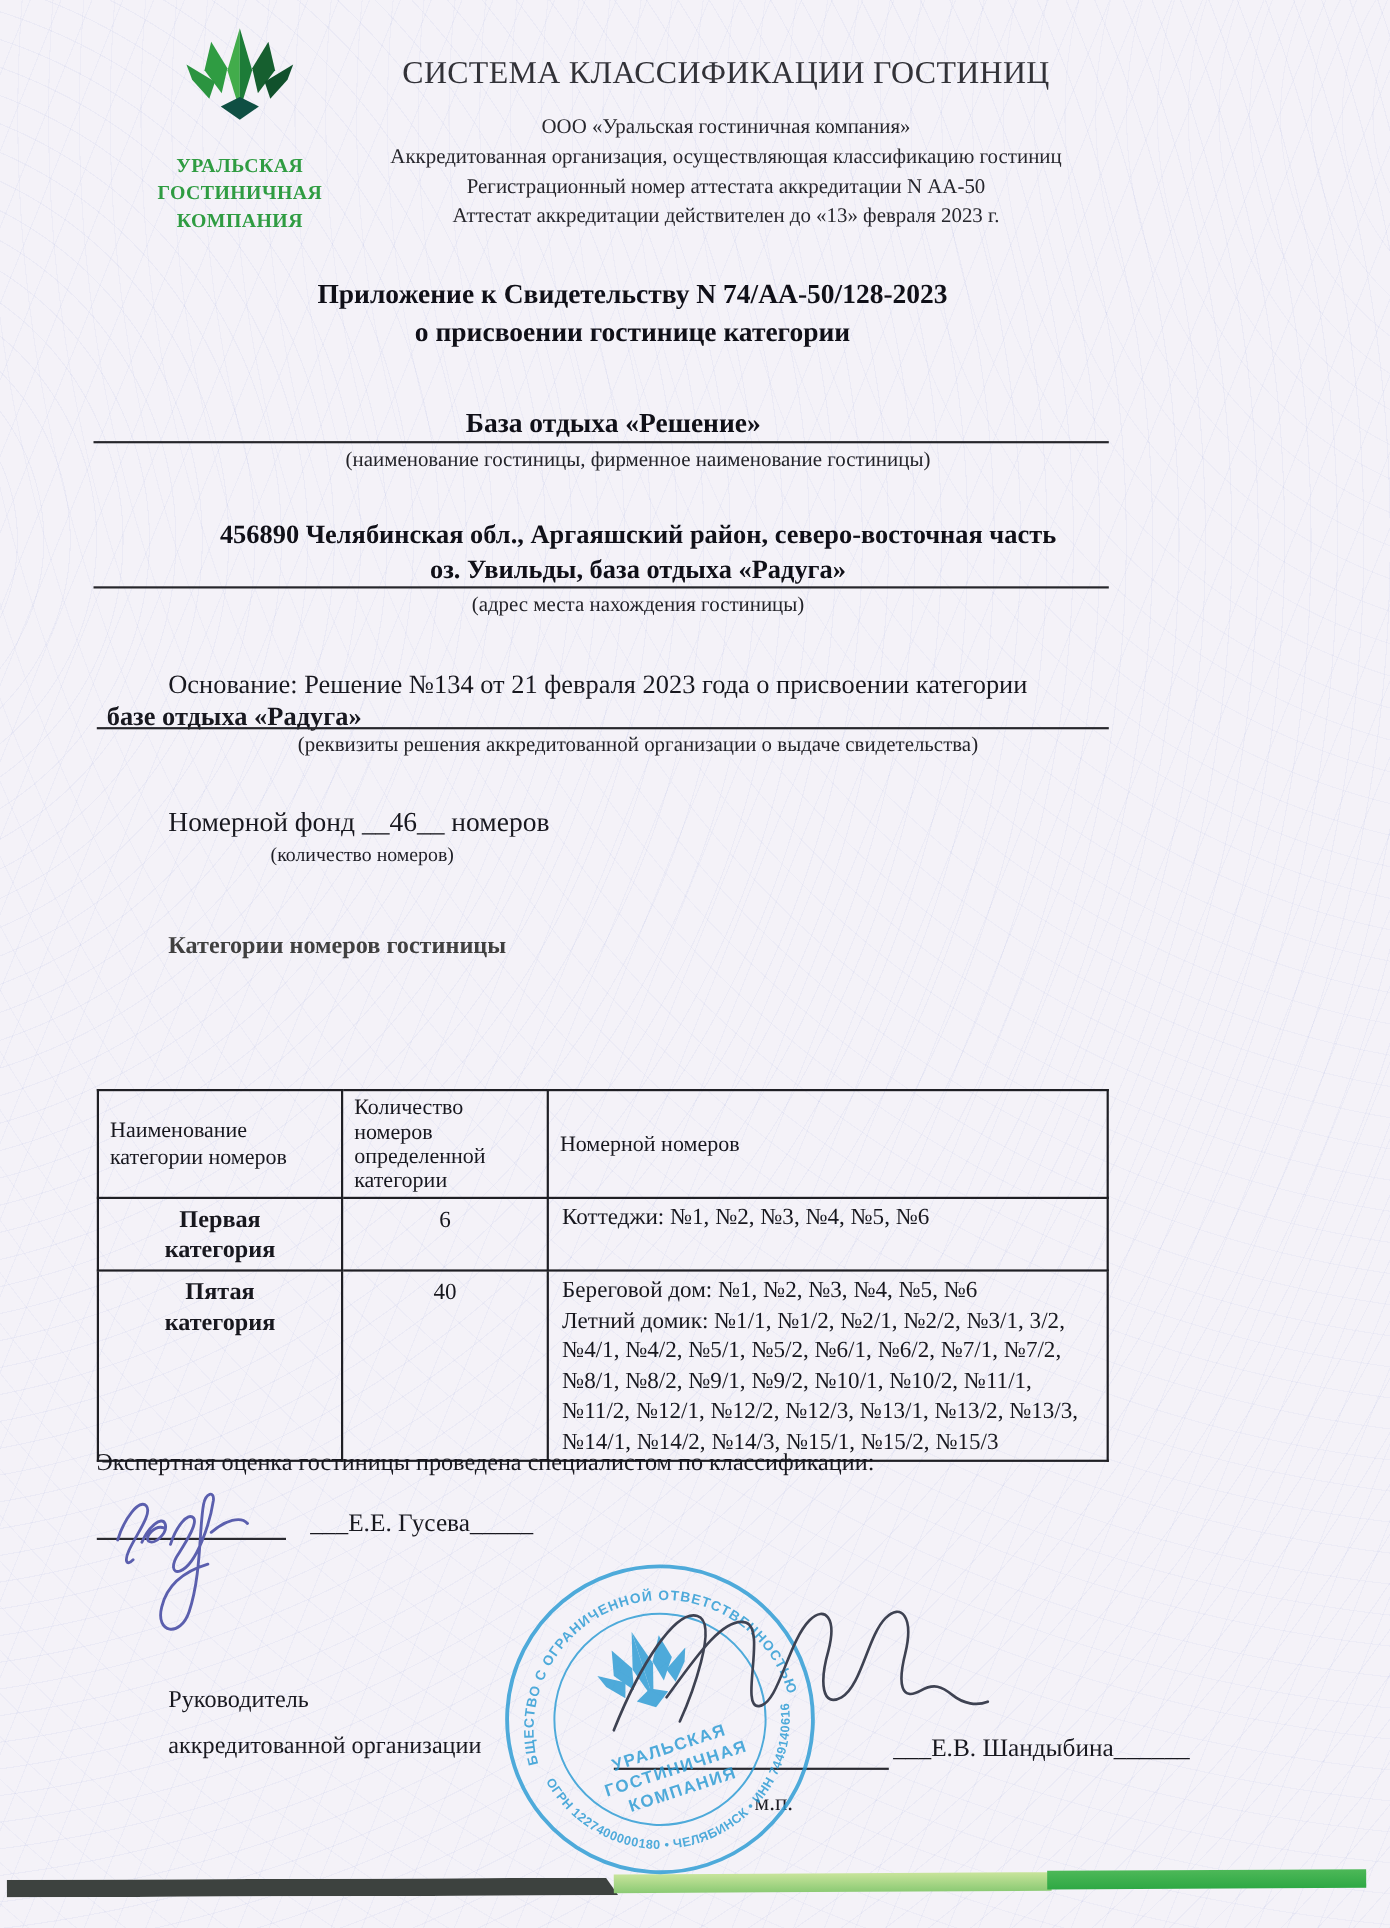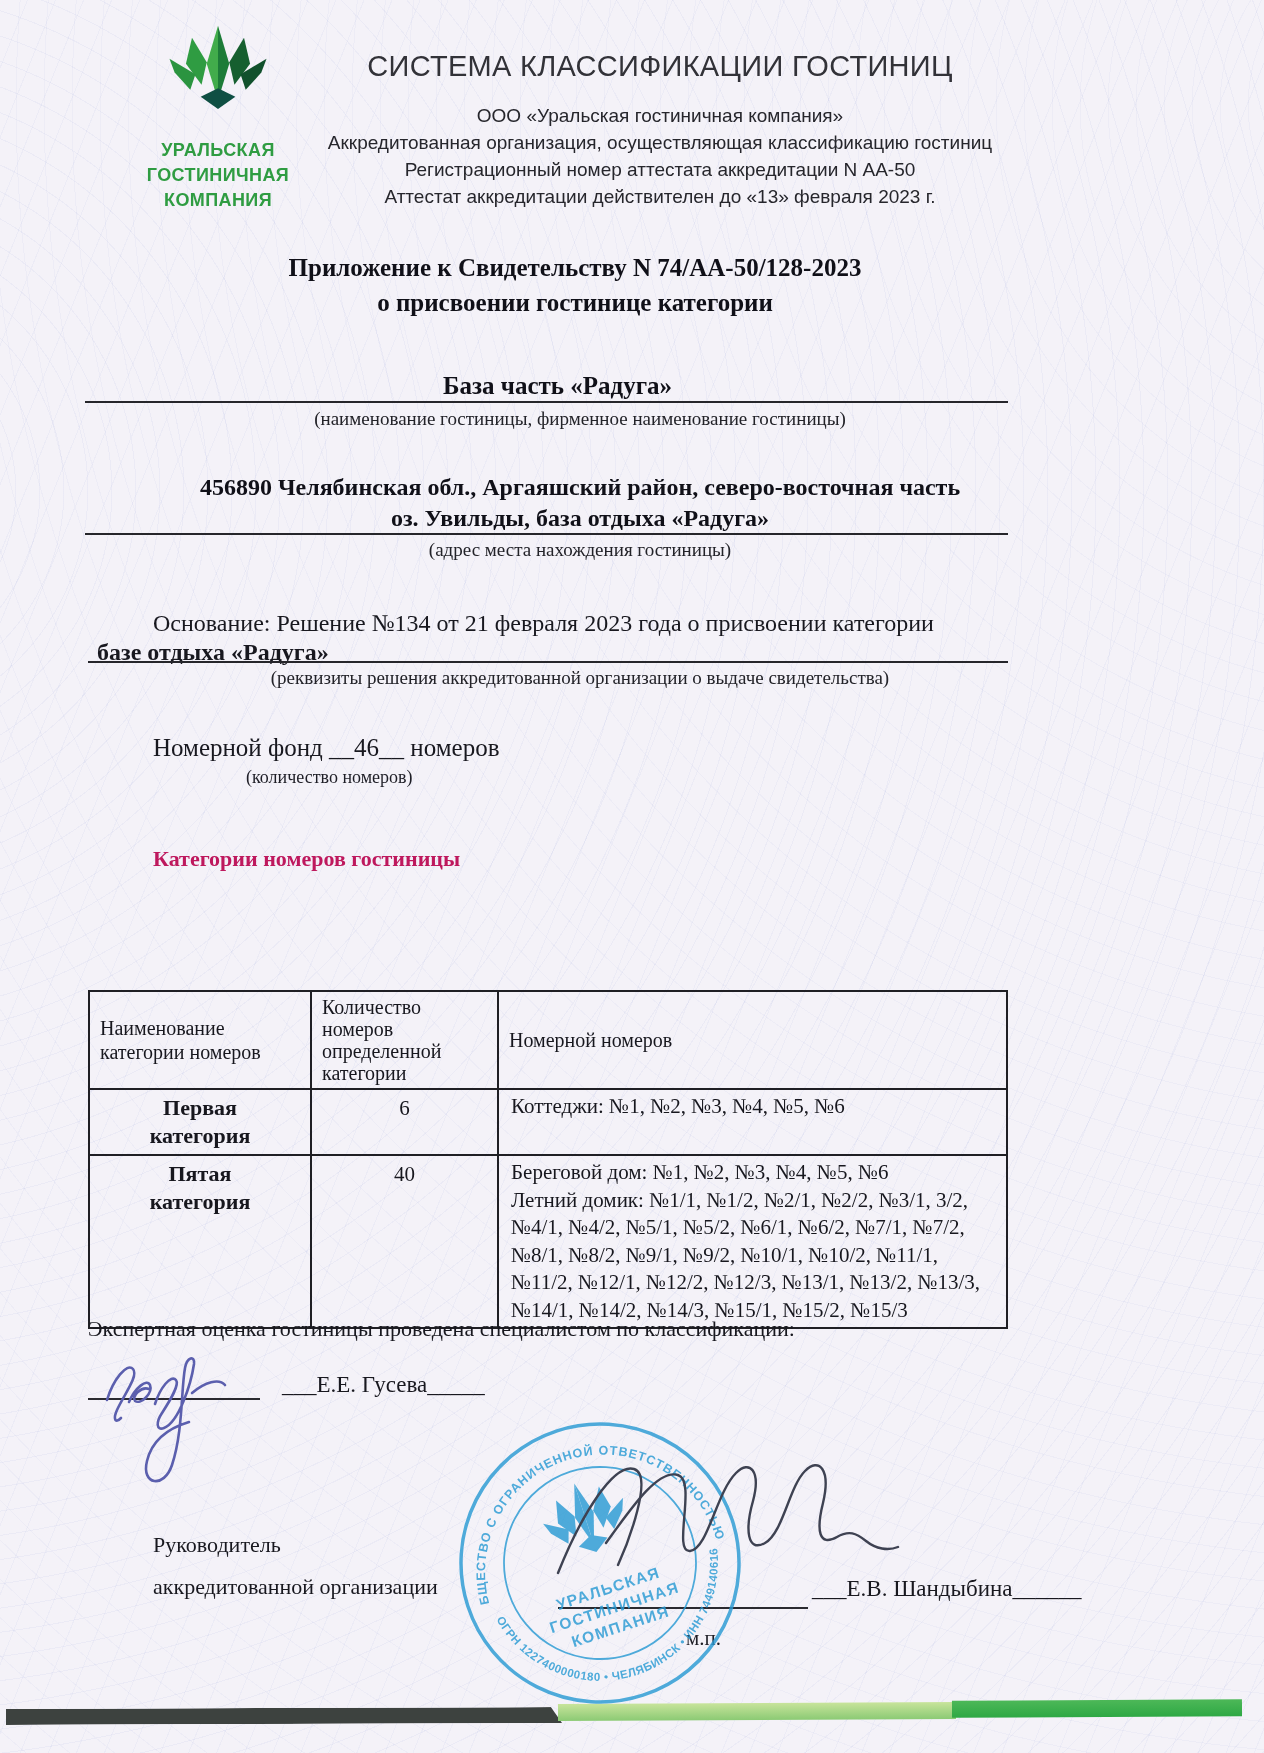--- a/index.html
+++ b/index.html
@@ -10,21 +10,21 @@
   }
   
   .sheet::before{
     content:"";position:absolute;inset:0;pointer-events:none;z-index:0;
     background:
       repeating-radial-gradient(circle at -12% 28%, transparent 0 23px, rgba(125,140,210,.075) 23px 24px),
       repeating-radial-gradient(circle at 112% 6%, transparent 0 27px, rgba(125,140,210,.06) 27px 28px),
       repeating-linear-gradient(112deg, transparent 0 25px, rgba(130,148,214,.07) 25px 26px);
   }
   .abs{position:absolute;}
-  .sans{font-family:Liberation Sans, sans-serif;}
+  .sans{font-family:Liberation Serif, serif;}
   .center{text-align:center;}
   .bold{font-weight:bold;}
   .underline{border-bottom:2.5px solid #26262b;height:0;}
   .caption{font-size:19px;color:#232329;}
   .z1{z-index:1;}
 
   .logo-caption{color:var(--logo-green,#2f9c42);font-weight:bold;font-size:18px;line-height:25px;letter-spacing:.4px;}
   .system-title{font-size:29px;letter-spacing:.3px;color:#323238;}
   .accred{font-size:19px;line-height:27px;color:#26262c;}
   .doc-title{font-size:25px;line-height:35px;font-weight:bold;color:#101018;}
@@ -77,21 +77,21 @@
     <div>Аккредитованная организация, осуществляющая классификацию гостиниц</div>
     <div>Регистрационный номер аттестата аккредитации N АА-50</div>
     <div>Аттестат аккредитации действителен до «13» февраля 2023 г.</div>
   </div>
 
   <div class="abs z1 doc-title center" style="left:40px;top:250px;width:1070px">
     <div>Приложение к Свидетельству N 74/АА-50/128-2023</div>
     <div>о присвоении гостинице категории</div>
   </div>
 
-  <div class="abs z1 hotel-name center" style="left:0;top:372px;width:1115px">База часть «Радуга»</div>
+  <div class="abs z1 hotel-name center" style="left:0;top:372px;width:1115px">База отдыха «Решение»</div>
   <div class="abs z1 underline" style="left:85px;top:401px;width:923px"></div>
   <div class="abs z1 caption center" style="left:20px;top:408px;width:1120px">(наименование гостиницы, фирменное наименование гостиницы)</div>
 
   <div class="abs z1 address center" style="left:20px;top:472px;width:1120px">
     <div>456890 Челябинская обл., Аргаяшский район, северо-восточная часть</div>
     <div>оз. Увильды, база отдыха «Радуга»</div>
   </div>
   <div class="abs z1 underline" style="left:85px;top:533px;width:923px"></div>
   <div class="abs z1 caption center" style="left:20px;top:539px;width:1120px">(адрес места нахождения гостиницы)</div>
 
@@ -100,21 +100,21 @@
   <div class="abs z1 underline" style="left:88px;top:661px;width:920px"></div>
   <div class="abs z1 caption center" style="left:20px;top:667px;width:1120px">(реквизиты решения аккредитованной организации о выдаче свидетельства)</div>
 
   <div class="abs z1 roomfund" style="left:153px;top:734px">
     <span>Номерной фонд</span>
     <span>__46__</span>
     <span>номеров</span>
   </div>
   <div class="abs z1" style="left:246px;top:767px;font-size:18px">(количество номеров)</div>
 
-  <div class="abs z1 bold" style="left:153px;top:846px;font-size:22px;color:#be185d">Категории номеров гостиницы</div>
+  <div class="abs z1 bold" style="left:153px;top:846px;font-size:22px;color:#404040">Категории номеров гостиницы</div>
 
   <table class="rooms abs z1" style="left:88px;top:990px">
     <tbody>
       <tr class="hrow">
         <td class="c1">Наименование категории номеров</td>
         <td class="c2" style="vertical-align:top;line-height:22px">Количество номеров определенной категории</td>
         <td>Номерной номеров</td>
       </tr>
       <tr class="r1">
         <td class="body-cat" style="padding:4px 32px">Первая категория</td>

